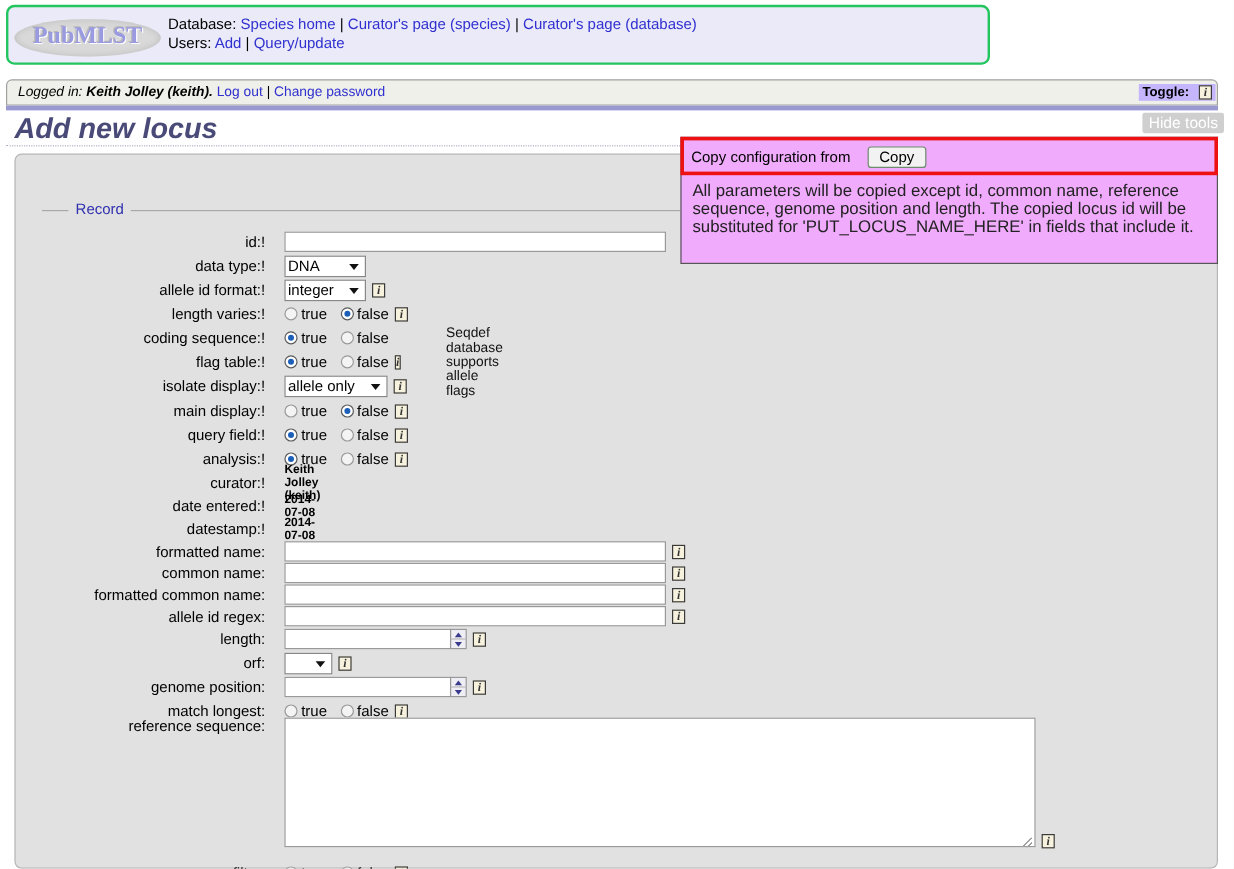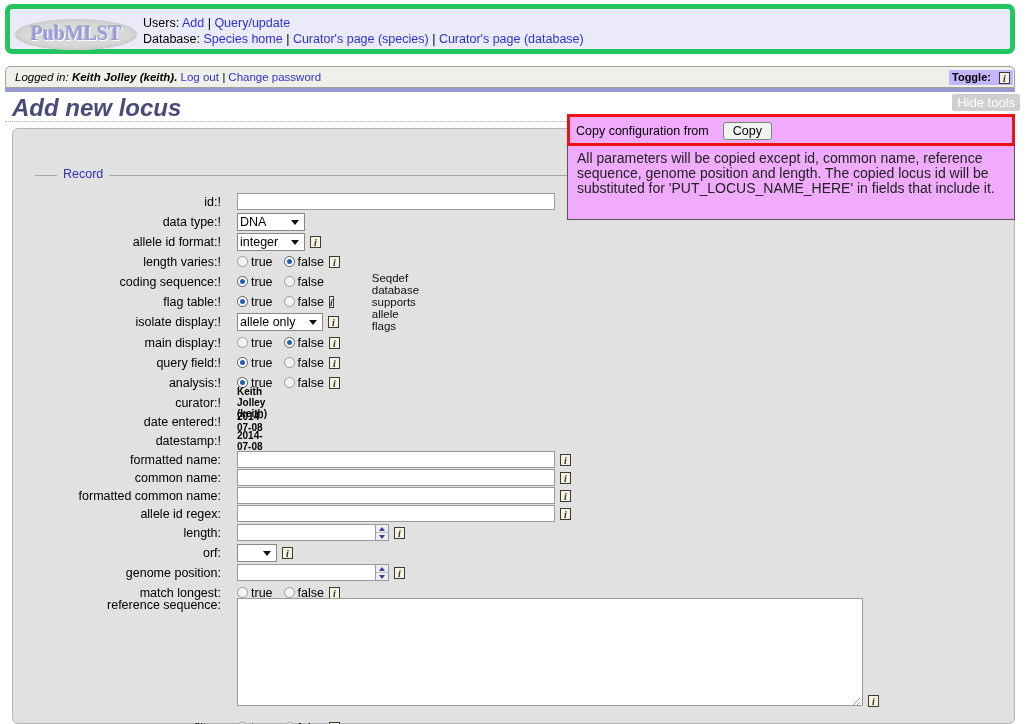--- a/index.html
+++ b/index.html
@@ -8,22 +8,22 @@
     background: #ffffff;
     font-family: "Liberation Sans", sans-serif;
     font-size: 12px;
     color: #000000;
     overflow: hidden;
   }
   #page { position: relative; width: 1028px; height: 724px; background:#ffffff; }
 
   
   .topbar {
-    position:absolute; left:5px; top:4px; width:1010px; height:50px;
-    background:#eaeaf8; border:5px solid #22c55e; border-radius:7px;
+    position:absolute; left:5px; top:4px; width:820px; height:50px;
+    background:#eaeaf8; border:2px solid #22c55e; border-radius:7px;
     box-sizing:border-box;
   }
   .logo {
     position:absolute; left:5px; top:8px; width:122px; height:36px;
   }
   .logo .blob {
     position:absolute; left:0; top:2px; width:122px; height:31px;
     background:#d9d9d9; border-radius:50% / 52%;
     box-shadow: inset 0 0 6px #bdbdbd;
   }
@@ -196,26 +196,26 @@
 
 <div id="page">
 
   <div class="topbar">
     <div class="logo">
       <div class="blob"></div>
       <div class="blobtxt">PubMLST</div>
     </div>
     <div class="navlines">
       <div>
+        <span>Database:</span>
+        <a href="#">Species home</a><span class="sep"> | </span><a href="#">Curator's page (species)</a><span class="sep"> | </span><a href="#">Curator's page (database)</a>
+      </div>
+      <div>
         <span>Users:</span>
         <a href="#">Add</a><span class="sep"> | </span><a href="#">Query/update</a>
-      </div>
-      <div>
-        <span>Database:</span>
-        <a href="#">Species home</a><span class="sep"> | </span><a href="#">Curator's page (species)</a><span class="sep"> | </span><a href="#">Curator's page (database)</a>
       </div>
     </div>
   </div>
 
   <div class="loginbar">
     <div class="li">
       <span>Logged in:</span>
       <b>Keith Jolley (keith).</b>
       <a href="#">Log out</a>
       <span>|</span>

